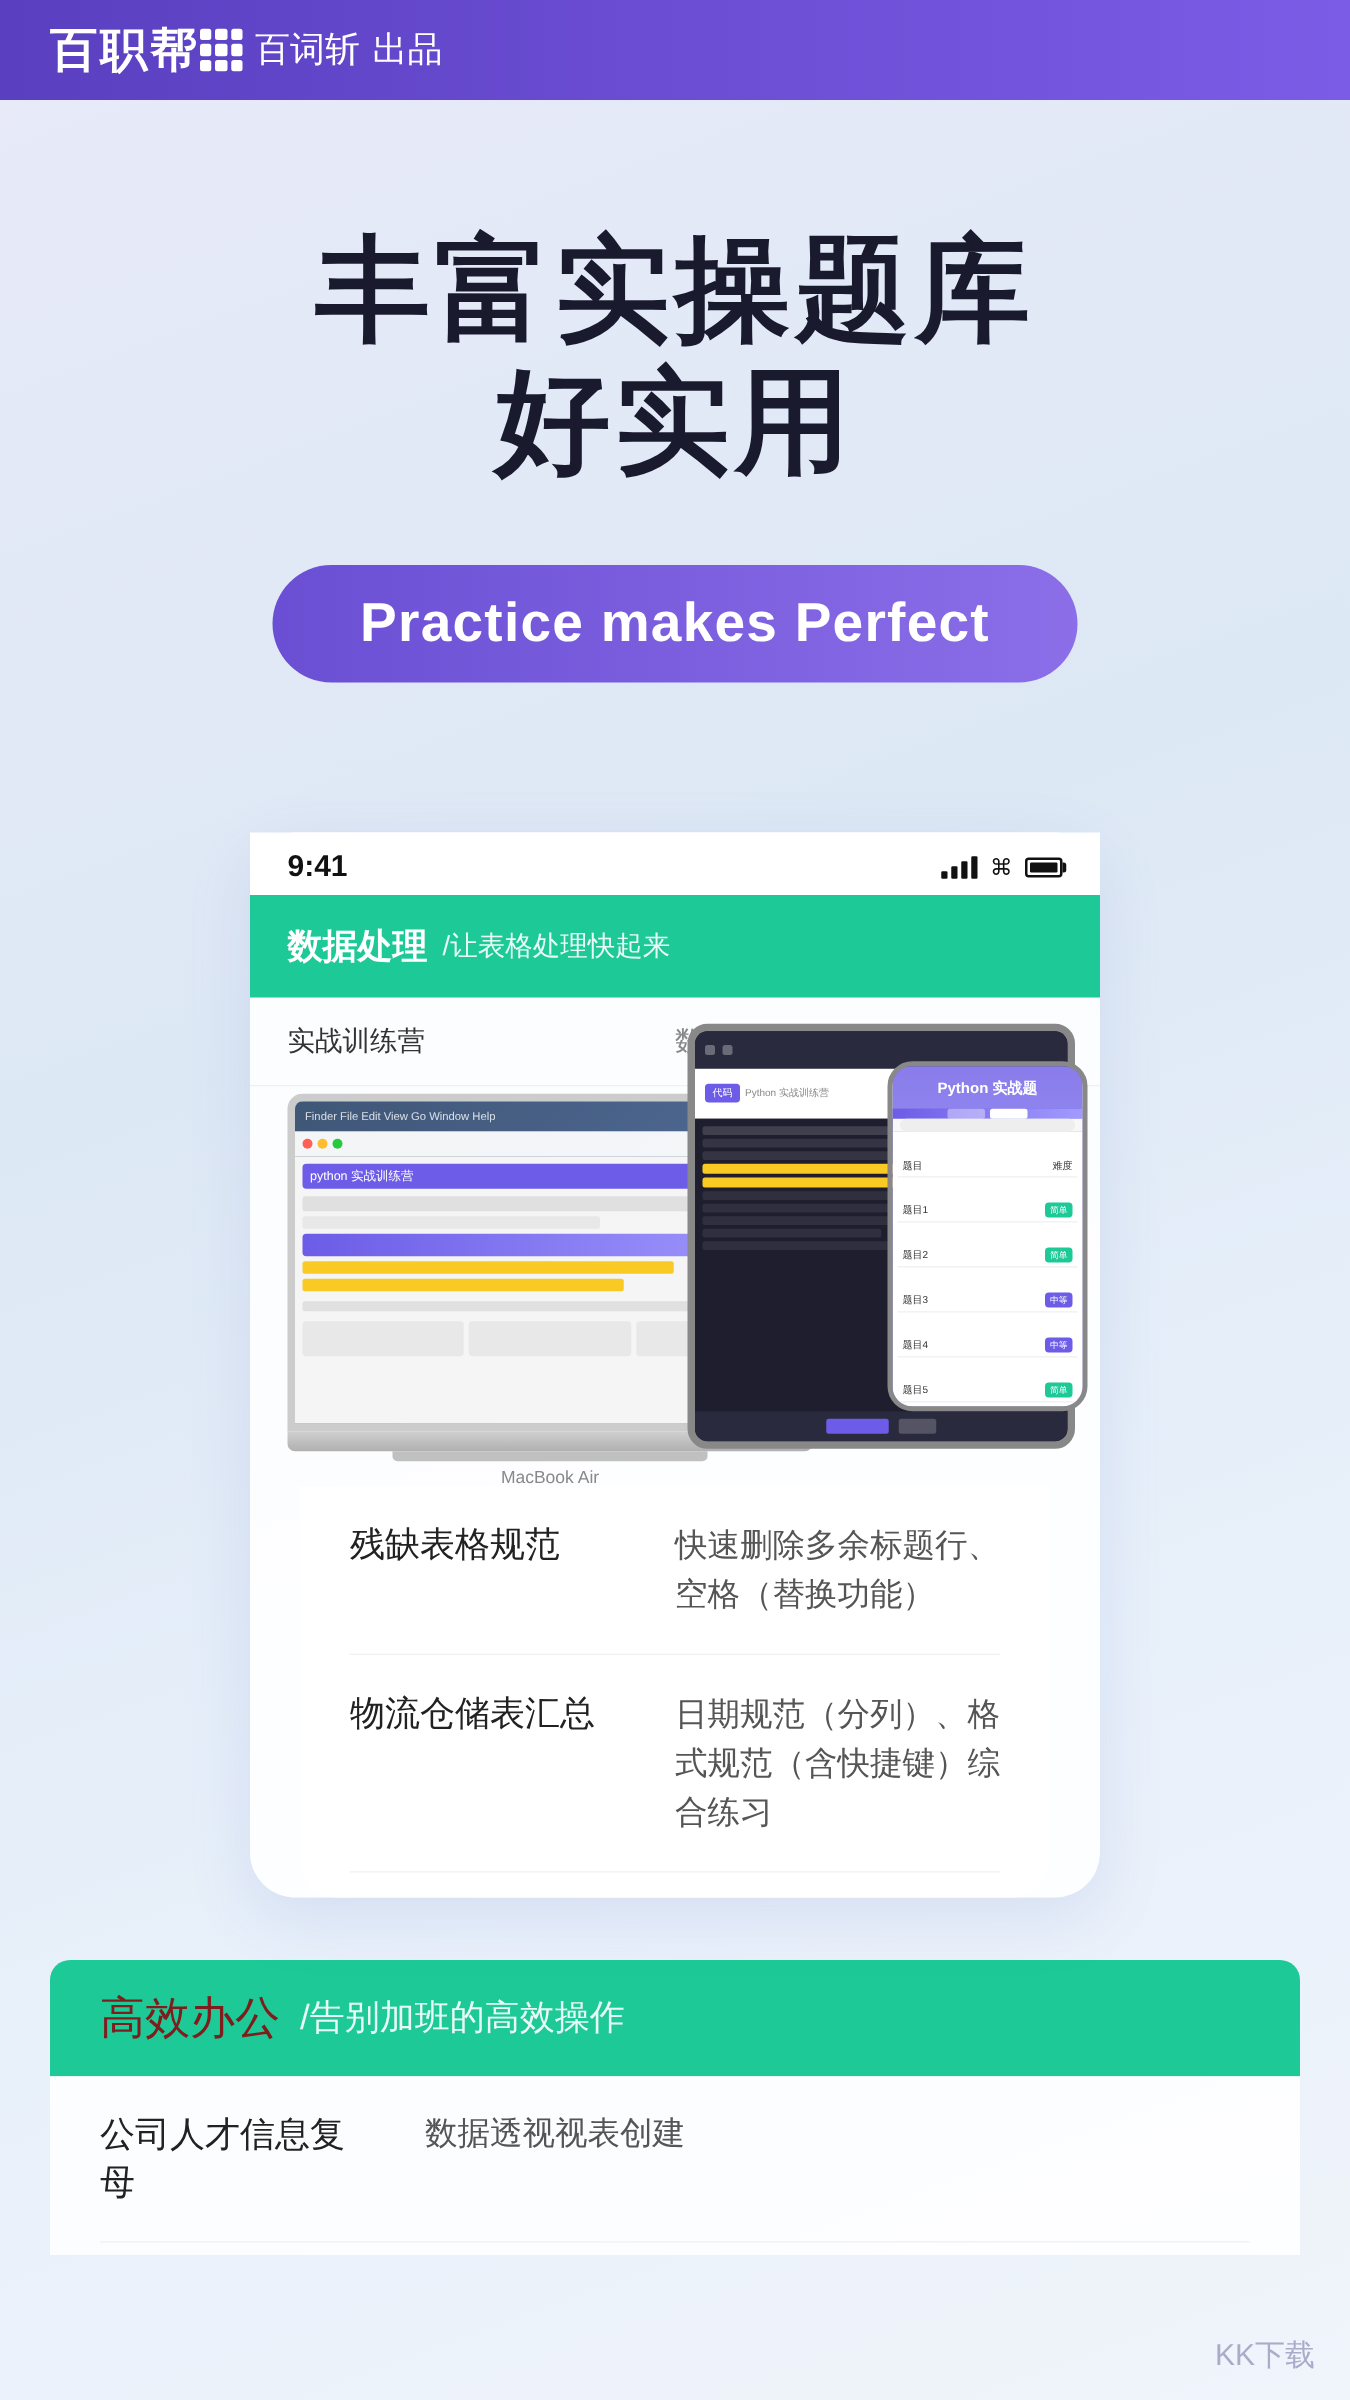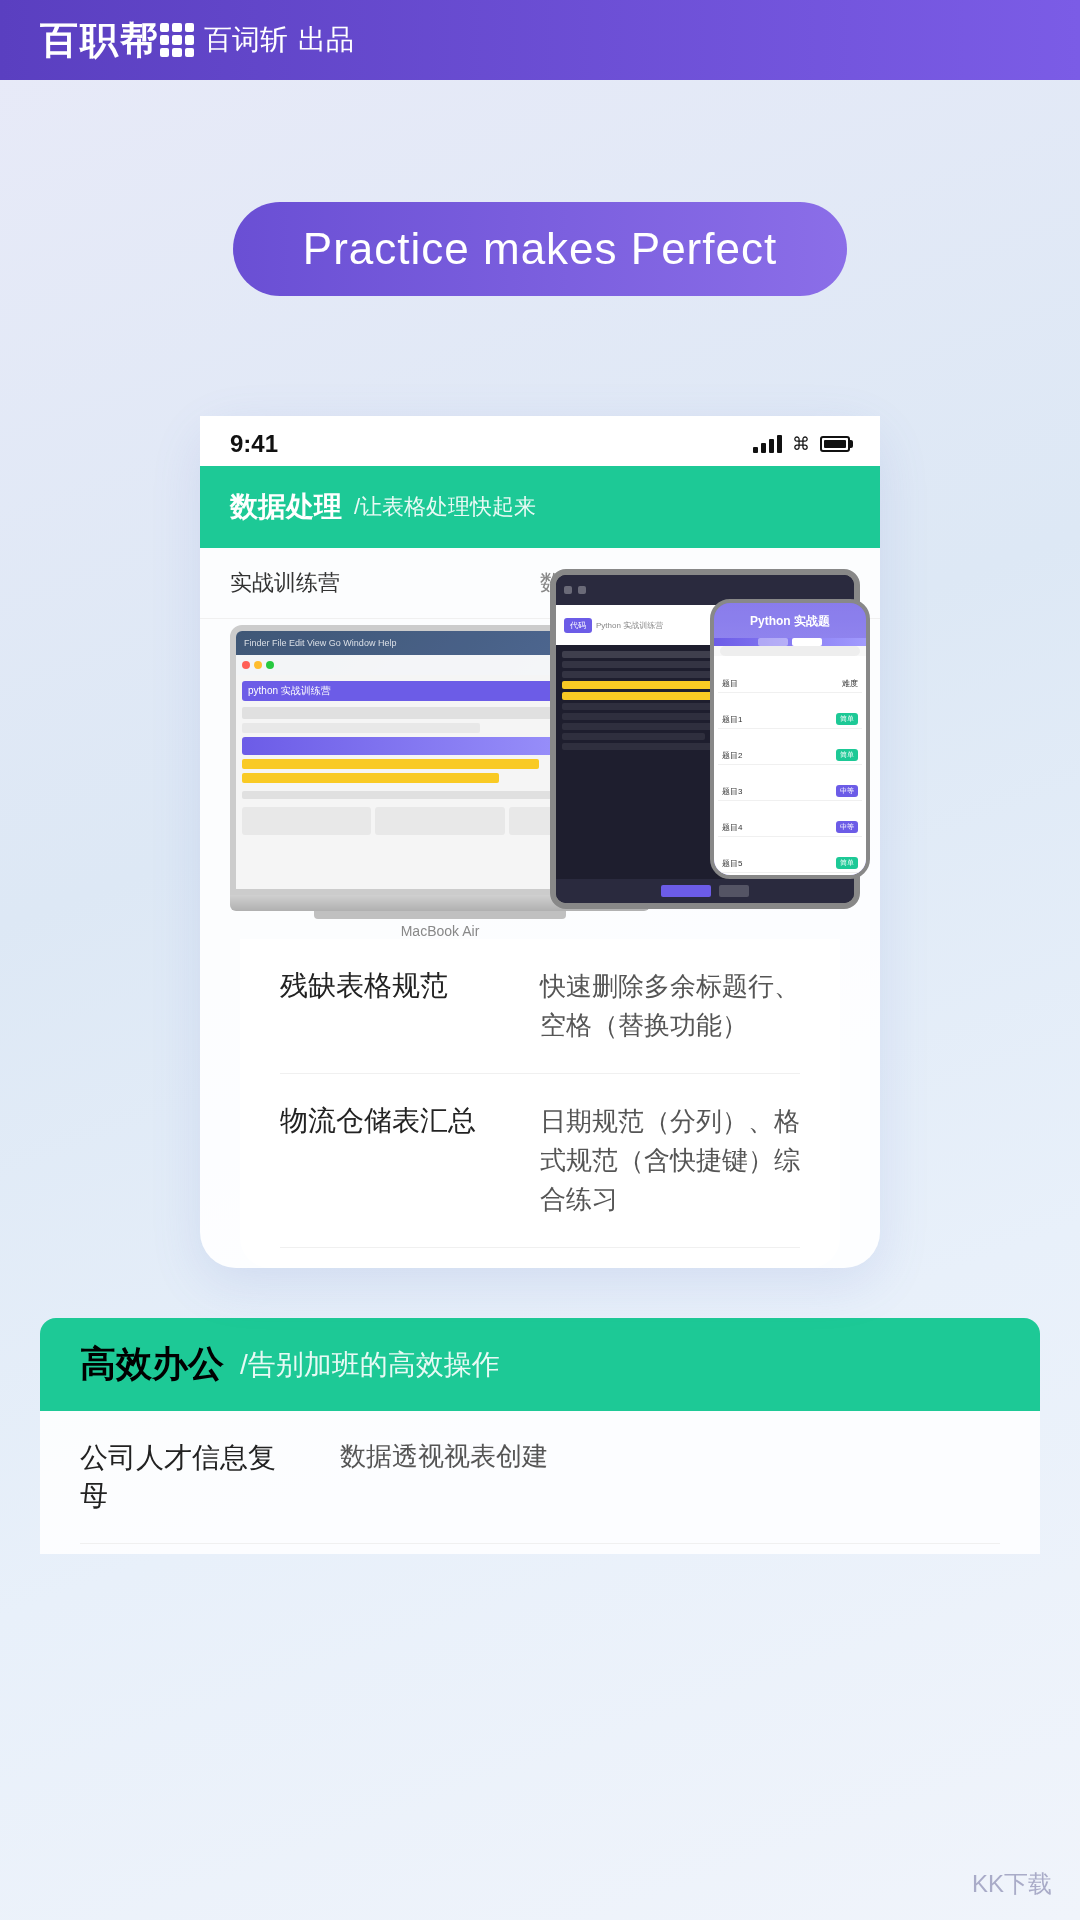--- a/index.html
+++ b/index.html
@@ -57,25 +57,24 @@
       color: #1a1a2e;
       line-height: 1.15;
       letter-spacing: 4px;
       margin-bottom: 60px;
     }
     .hero-badge {
       display: inline-block;
       background: linear-gradient(90deg, #6a4fd4, #8b6ee8);
       color: #fff;
       font-size: 44px;
-      font-weight: 400;
+      font-weight: 700;
       padding: 22px 70px;
       border-radius: 50px;
       letter-spacing: 1px;
-      margin-top: 22px;
     }
 
     
     .mockup-area {
       padding: 60px 40px 0;
       display: flex;
       justify-content: center;
       position: relative;
     }
     .phone-status-bar {
@@ -386,23 +385,23 @@
     .section-header-green {
       background: #1dc996;
       margin: 40px 40px 0;
       border-radius: 16px 16px 0 0;
       padding: 22px 40px;
       display: flex;
       align-items: center;
       gap: 16px;
     }
     .section-header-title-bold {
-      color: #000000;
+      color: #7f1d1d;
       font-size: 36px;
-      font-weight: bold;
+      font-weight: normal;
     }
     .section-header-sub {
       color: rgba(255,255,255,0.9);
       font-size: 28px;
     }
     .section-content {
       background: rgba(255,255,255,0.85);
       margin: 0 40px;
       padding: 0 40px 10px;
     }
@@ -450,20 +449,24 @@
       <span></span>
         <span></span>
         <span></span>
     </div>
     <span>百词斩</span>
     <span>出品</span>
   </div>
 </header>
 
 <section class="hero">
+  <div class="hero-title">
+    <span>丰富实操题库</span><br>
+    <span>好实用</span>
+  </div>
   <div class="hero-badge">Practice makes Perfect</div>
 </section>
 
 <div class="mockup-area">
 
   <div style="width:680px; background:rgba(255,255,255,0.9); border-radius:36px; box-shadow:0 15px 50px rgba(100,120,200,0.15); overflow:visible; position:relative;">
 
     <div class="phone-status-bar">
       <div class="phone-time">9:41</div>
       <div class="phone-icons">

